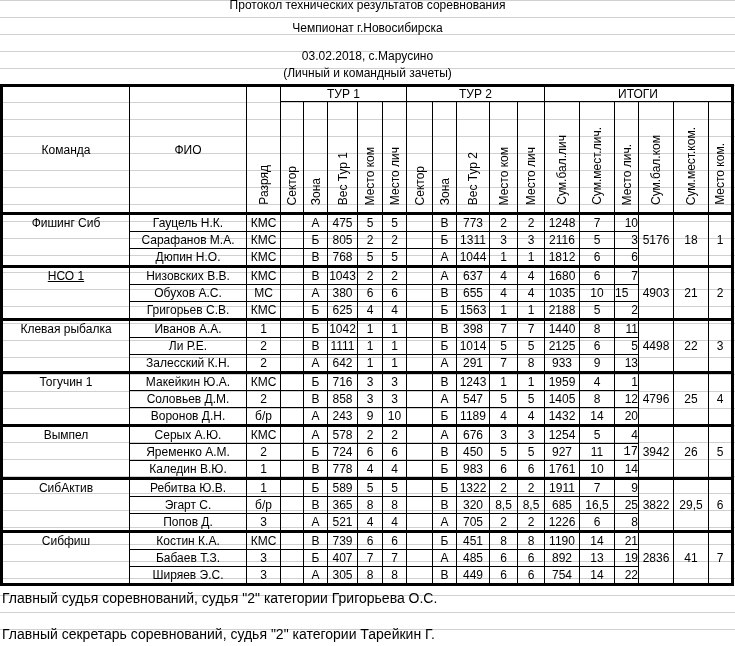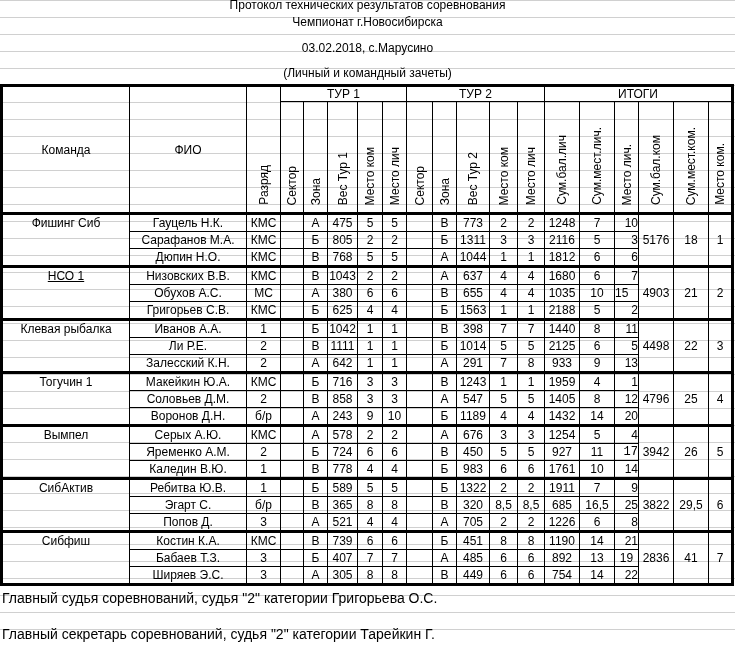--- a/index.html
+++ b/index.html
@@ -22,22 +22,22 @@
   tr.team-start td { border-top:3px solid #000; }
   td.big { font-size:12px; }
   .footer { position:absolute; left:2px; font-size:14px; line-height:20px; }
 </style>
 </head>
 <body>
 
 <div class="gridbg"></div>
 
 <div class="hdr-line" style="top:-3px">Протокол технических результатов соревнования</div>
-<div class="hdr-line" style="top:14px">Чемпионат г.Новосибирска</div>
-<div class="hdr-line" style="top:40px">03.02.2018, с.Марусино</div>
+<div class="hdr-line" style="top:20px">Чемпионат г.Новосибирска</div>
+<div class="hdr-line" style="top:48px">03.02.2018, с.Марусино</div>
 <div class="hdr-line" style="top:65px">(Личный и командный зачеты)</div>
 
 <table class="proto">
   <colgroup>
     <col style="width:128px">
       <col style="width:117px">
       <col style="width:34px">
     <col style="width:23px">
       <col style="width:24px">
       <col style="width:30px">
@@ -443,21 +443,21 @@
         <td>407</td>
         <td>7</td>
         <td>7</td>
         <td></td>
         <td>А</td>
         <td>485</td>
         <td>6</td>
         <td>6</td>
         <td>892</td>
         <td>13</td>
-        <td style="">19</td>
+        <td style="text-align: right;">19</td>
       </tr>
       <tr class="data">
         <td>Ширяев Э.С.</td>
         <td>3</td>
         <td></td>
         <td>А</td>
         <td>305</td>
         <td>8</td>
         <td>8</td>
         <td></td>

